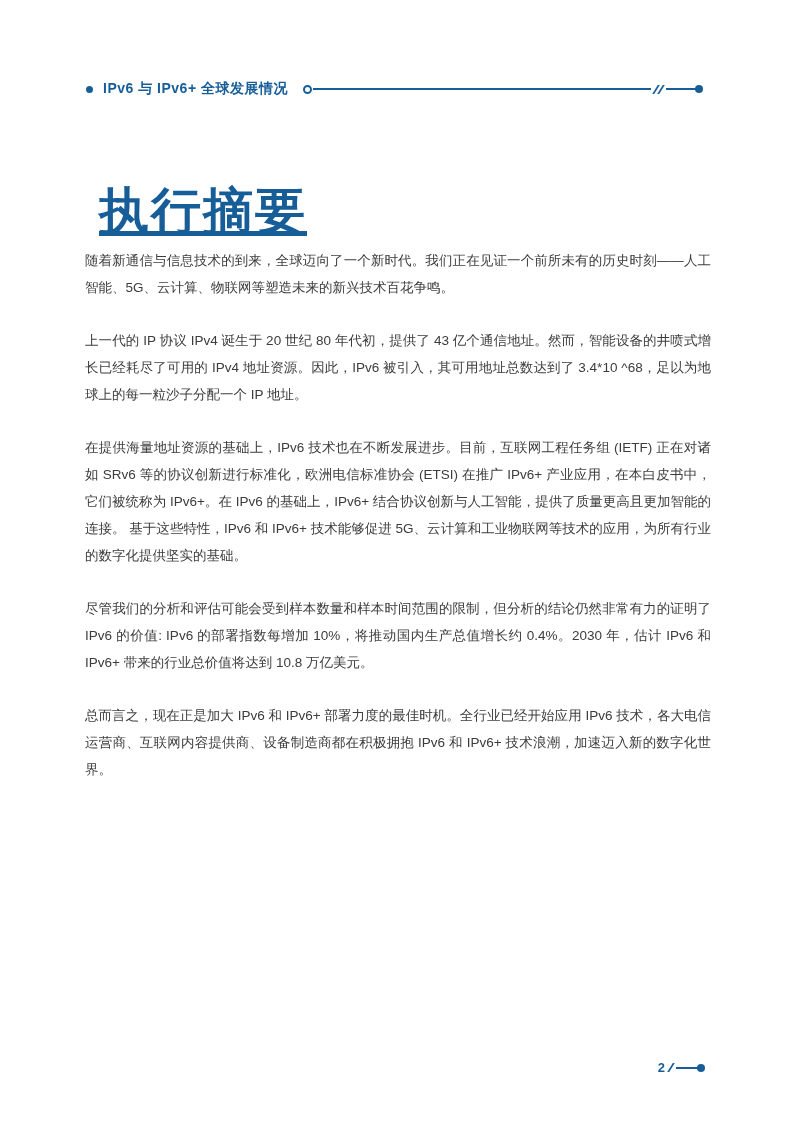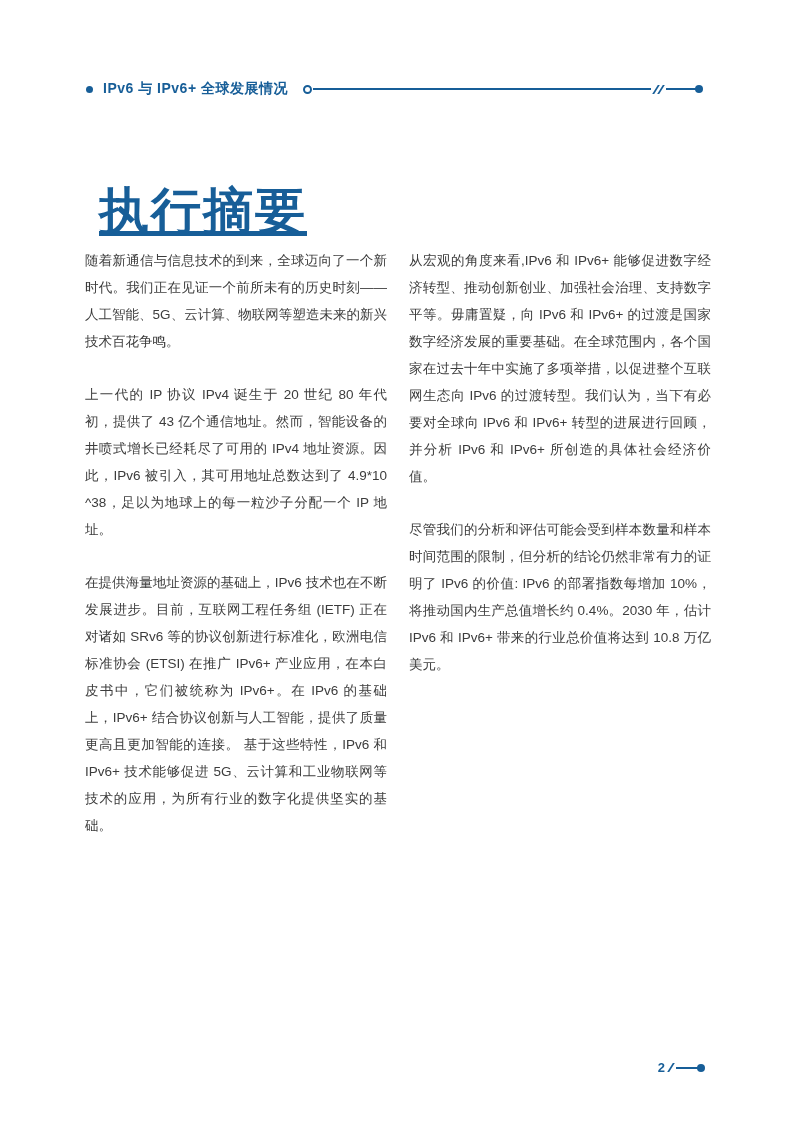--- a/index.html
+++ b/index.html
@@ -95,21 +95,21 @@
     text-decoration: underline;
   }
 
   
   .columns {
     position: absolute;
     top: 247px;
     left: 85px;
     width: 626px;
     display: grid;
-    grid-template-columns: 1fr 1fr;
+    grid-template-columns: 1fr;
     column-gap: 22px;
   }
   .col p {
     margin: 0 0 26px 0;
     font-size: 13.5px;
     line-height: 27px;
     text-align: justify;
     color: var(--body-text);
   }
 
@@ -146,26 +146,26 @@
     </span>
     <span class="rule-short"></span>
     <span class="end-dot"></span>
   </div>
 
   <h1 class="title">执行摘要</h1>
 
   <div class="columns">
     <div class="col">
       <p>随着新通信与信息技术的到来，全球迈向了一个新时代。我们正在见证一个前所未有的历史时刻——人工智能、5G、云计算、物联网等塑造未来的新兴技术百花争鸣。</p>
-      <p>上一代的 IP 协议 IPv4 诞生于 20 世纪 80 年代初，提供了 43 亿个通信地址。然而，智能设备的井喷式增长已经耗尽了可用的 IPv4 地址资源。因此，IPv6 被引入，其可用地址总数达到了 4.9*10 ^38，足以为地球上的每一粒沙子分配一个 IP 地址。</p>
+      <p>上一代的 IP 协议 IPv4 诞生于 20 世纪 80 年代初，提供了 43 亿个通信地址。然而，智能设备的井喷式增长已经耗尽了可用的 IPv4 地址资源。因此，IPv6 被引入，其可用地址总数达到了 3.4*10 ^68，足以为地球上的每一粒沙子分配一个 IP 地址。</p>
       <p>在提供海量地址资源的基础上，IPv6 技术也在不断发展进步。目前，互联网工程任务组 (IETF) 正在对诸如 SRv6 等的协议创新进行标准化，欧洲电信标准协会 (ETSI) 在推广 IPv6+ 产业应用，在本白皮书中，它们被统称为 IPv6+。在 IPv6 的基础上，IPv6+ 结合协议创新与人工智能，提供了质量更高且更加智能的连接。 基于这些特性，IPv6 和 IPv6+ 技术能够促进 5G、云计算和工业物联网等技术的应用，为所有行业的数字化提供坚实的基础。</p>
     </div>
     <div class="col">
-      <p>从宏观的角度来看,IPv6 和 IPv6+ 能够促进数字经济转型、推动创新创业、加强社会治理、支持数字平等。毋庸置疑，向 IPv6 和 IPv6+ 的过渡是国家数字经济发展的重要基础。在全球范围内，各个国家在过去十年中实施了多项举措，以促进整个互联网生态向 IPv6 的过渡转型。我们认为，当下有必要对全球向 IPv6 和 IPv6+ 转型的进展进行回顾，并分析 IPv6 和 IPv6+ 所创造的具体社会经济价值。</p>
       <p>尽管我们的分析和评估可能会受到样本数量和样本时间范围的限制，但分析的结论仍然非常有力的证明了 IPv6 的价值: IPv6 的部署指数每增加 10%，将推动国内生产总值增长约 0.4%。2030 年，估计 IPv6 和 IPv6+ 带来的行业总价值将达到 10.8 万亿美元。</p>
+      <p>总而言之，现在正是加大 IPv6 和 IPv6+ 部署力度的最佳时机。全行业已经开始应用 IPv6 技术，各大电信运营商、互联网内容提供商、设备制造商都在积极拥抱 IPv6 和 IPv6+ 技术浪潮，加速迈入新的数字化世界。</p>
     </div>
   </div>
 
   <div class="footer">
     <span class="page-num">2</span>
     <span class="slash-bar"></span>
     <span class="rule-short"></span>
     <span class="end-dot"></span>
   </div>
 

